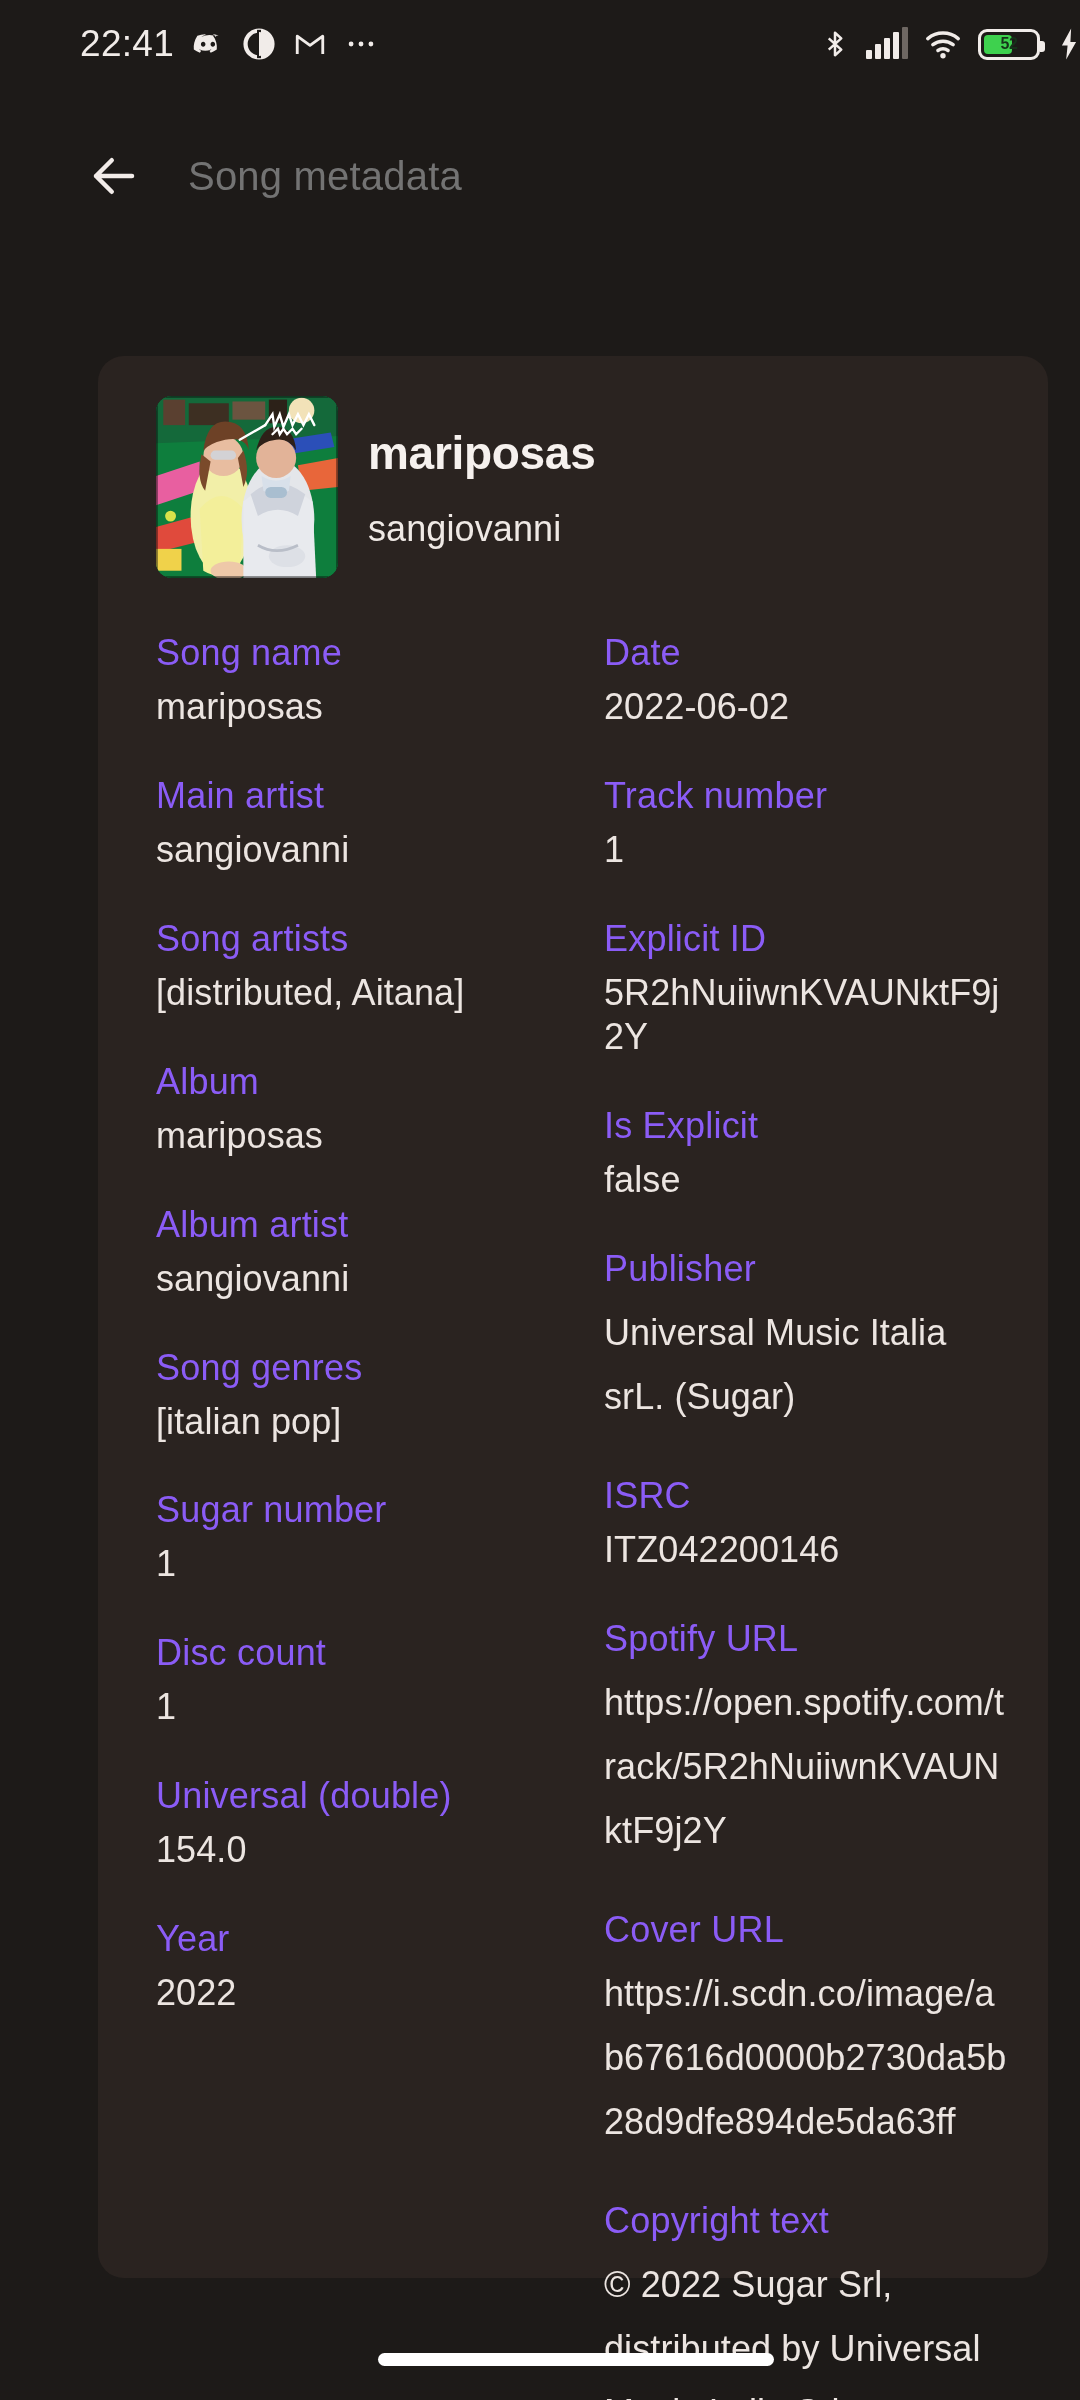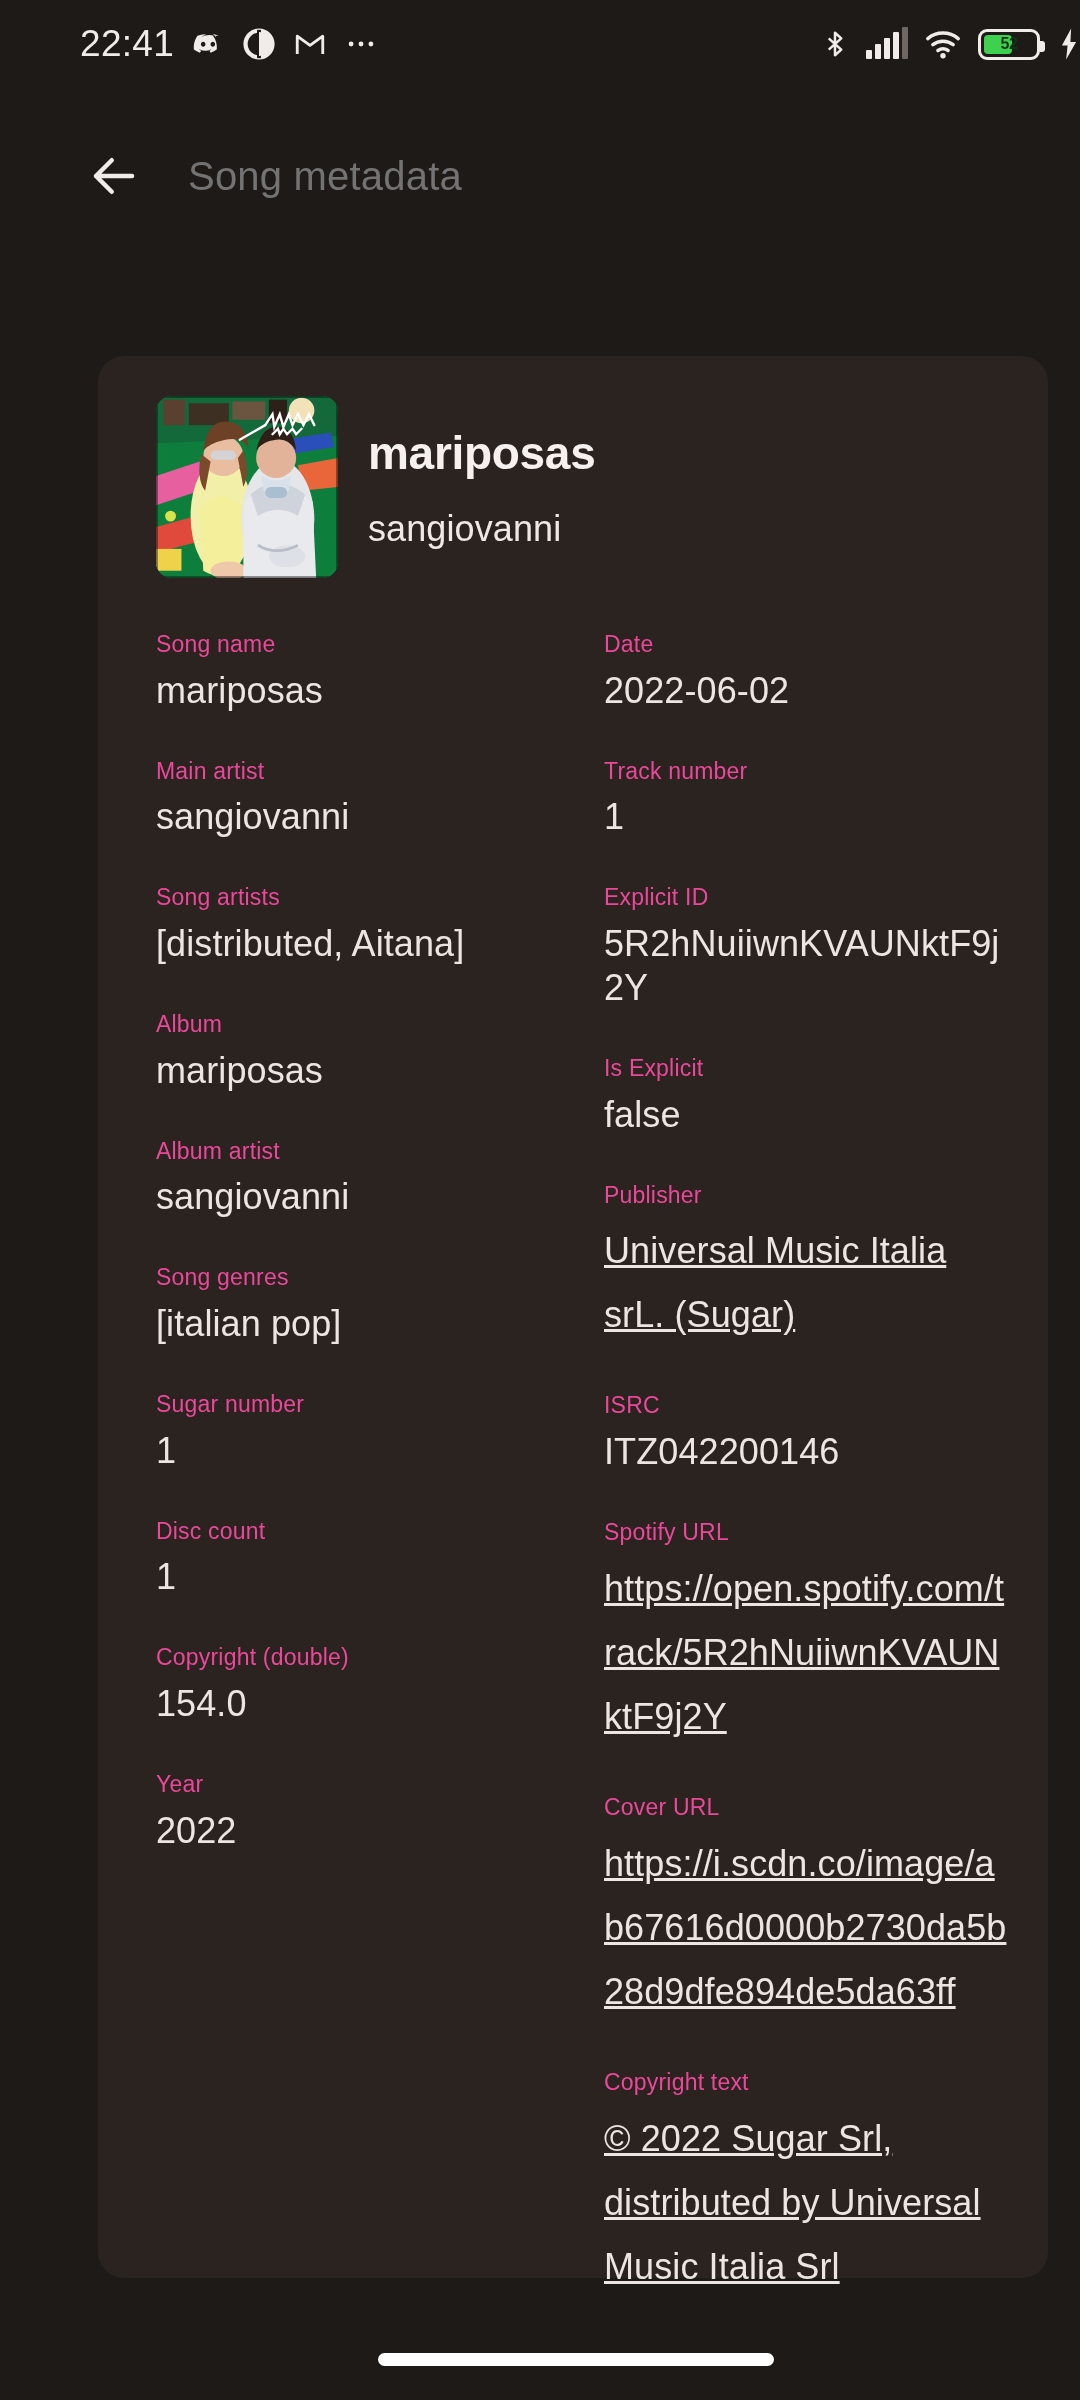--- a/index.html
+++ b/index.html
@@ -59,24 +59,24 @@
   .cover svg { display:block; width:100%; height:100%; }
   .song-titles { padding-top:30px; }
   .song-title { color:#f6f1ee; font-size:46px; font-weight:700; letter-spacing:-0.3px; }
   .song-artist { color:#efe9e5; font-size:36px; margin-top:28px; letter-spacing:0.1px; }
 
   
   .cols { display:flex; padding:52px 0 0 22px; }
   .col { width:50%; }
   .col-right { padding-left:20px; }
   .field { margin-bottom:44px; }
-  .field-label { color:#ec4899; font-size:23px; letter-spacing:0.2px; line-height:1.25; }
+  .field-label { color:#8b5cf6; font-size:36px; letter-spacing:0.2px; line-height:1.25; }
   .field-value { color:#ece5e1; font-size:36px; line-height:1.22; margin-top:10px;
                  letter-spacing:0.1px; word-break:break-word; }
-  .field-value.multi { line-height:1.78;text-decoration:underline; }
+  .field-value.multi { line-height:1.78; }
 
   
   .gesture { position:absolute; bottom:34px; left:50%; transform:translateX(-50%);
              width:396px; height:13px; background:#ffffff; border-radius:7px; }
 </style>
 </head>
 <body>
 
 <div class="screen">
 
@@ -238,21 +238,21 @@
         </div>
         <div class="field">
           <div class="field-label">Sugar number</div>
           <div class="field-value">1</div>
         </div>
         <div class="field">
           <div class="field-label">Disc count</div>
           <div class="field-value">1</div>
         </div>
         <div class="field">
-          <div class="field-label">Copyright (double)</div>
+          <div class="field-label">Universal (double)</div>
           <div class="field-value">154.0</div>
         </div>
         <div class="field">
           <div class="field-label">Year</div>
           <div class="field-value">2022</div>
         </div>
       </div>
 
       <div class="col col-right">
         <div class="field">

